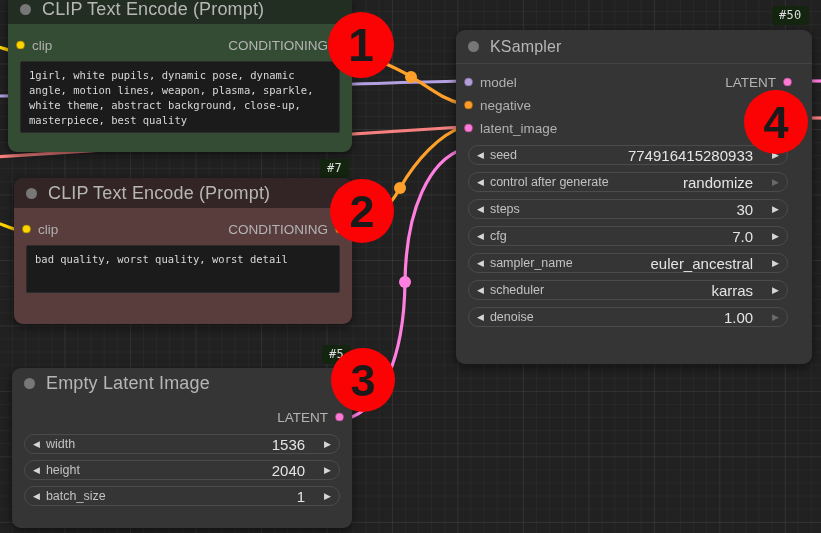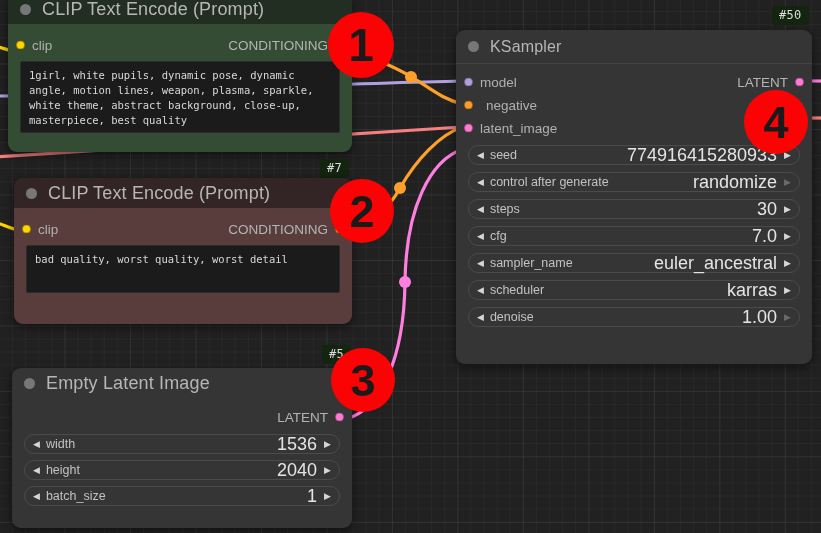--- a/index.html
+++ b/index.html
@@ -100,22 +100,22 @@
     flex: none;
     user-select: none;
   }
   .widget .arrow.dim { color: #6a6a6a; }
   .widget .wlabel {
     font-size: 12.5px; color: #c2c2c2;
     margin-left: 6px;
     white-space: nowrap;
   }
   .widget .wvalue {
-    font-size: 18px; color: #e4e4e4;
-    margin-left: auto; margin-right: 7px;
+    font-size: 15px; color: #e4e4e4;
+    margin-left: auto; margin-right: 19px;
     white-space: nowrap;
   }
 
   
   .node-badge {
     position: absolute;
     background: #13240f;
     color: #dcdcdc;
     font-size: 12px;
     font-family: "DejaVu Sans Mono", monospace;
@@ -228,31 +228,31 @@
       </div>
     </div>
   </div>
   <div class="node-badge" style="left:322px; top:345px;">#5</div>
 
   <div class="node" style="left:456px; top:30px; width:356px; height:334px;">
     <div class="node-title" style="background:#353535; height:33px;">
       <span class="collapse-dot"></span>
       <span class="node-title-text" style="font-size:16px;">KSampler</span>
     </div>
-    <div class="node-body" style="background:#353535; height:301px; padding:6px 12px 10px 12px; border-top:1px solid #444;">
+    <div class="node-body" style="background:#353535; height:301px; padding:6px 24px 10px 12px; border-top:1px solid #444;">
 
       <div class="slot-row">
         <span class="slot-dot" style="left:-4px; background:#b39ddb;"></span>
         <span class="slot-in-label" style="left:12px;">model</span>
         <span class="slot-out-label" style="right:12px;">LATENT</span>
         <span class="slot-dot" style="right:-4px; background:#ff79d6;"></span>
       </div>
       <div class="slot-row">
         <span class="slot-dot" style="left:-4px; background:#ff9c28;"></span>
-        <span class="slot-in-label" style="left:18px;">negative</span>
+        <span class="slot-in-label" style="left:12px;">negative</span>
       </div>
       <div class="slot-row">
         <span class="slot-dot" style="left:-4px; background:#ff79d6;"></span>
         <span class="slot-in-label" style="left:12px;">latent_image</span>
       </div>
 
       <div class="widget" style="margin-top:6px;">
         <span class="arrow">◀</span>
         <span class="wlabel">seed</span>
         <span class="wvalue">774916415280933</span>

